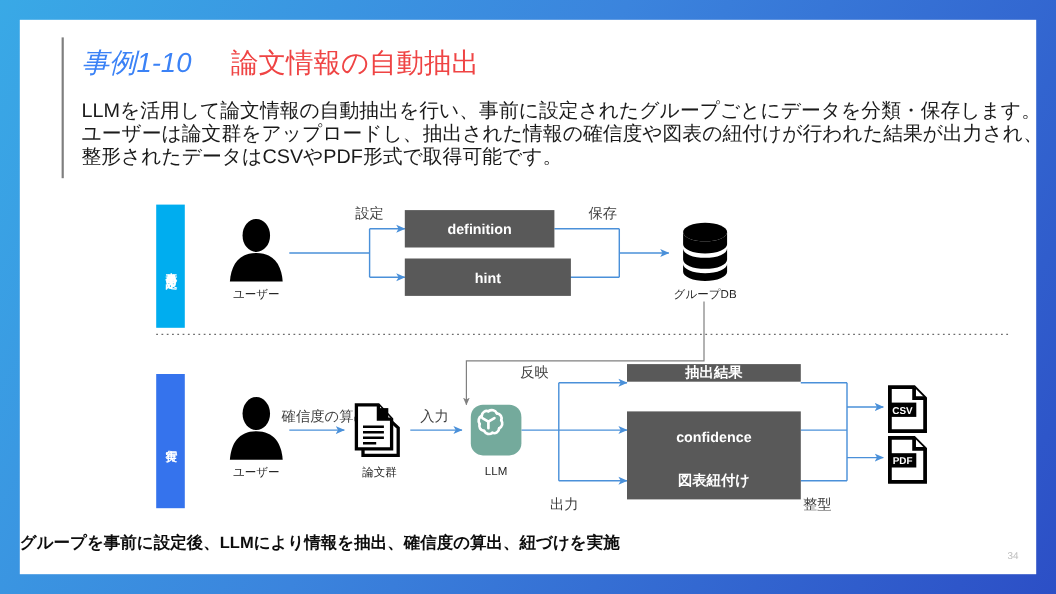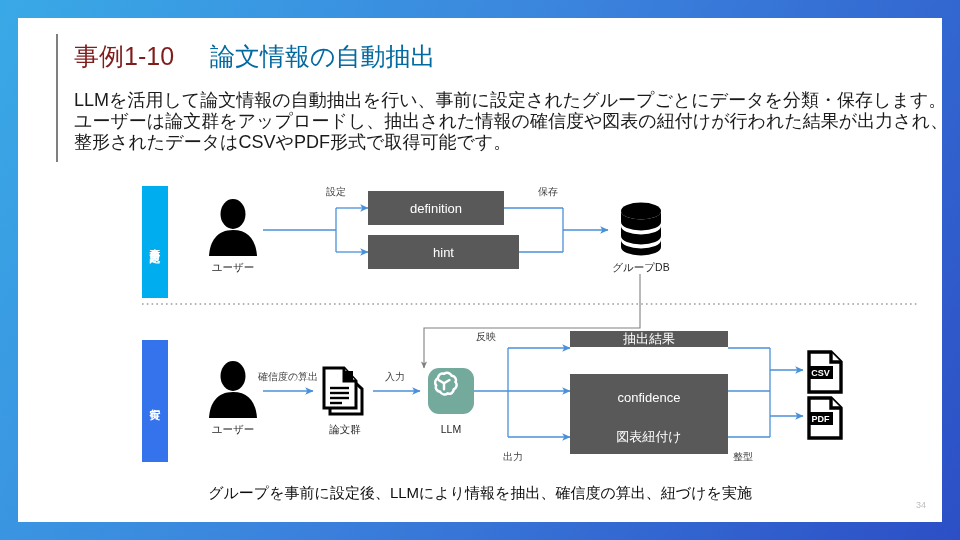--- a/index.html
+++ b/index.html
@@ -16,22 +16,22 @@
 
   
   .head-rule {
     position:absolute; left:38px; top:16px;
     width:2px; height:128px; background:#7f7f7f;
   }
   .title {
     position:absolute; left:56px; top:22px;
     font-size:25px; font-weight:400; white-space:nowrap;
   }
-  .title .t-blue { color:#7f1d1d; }
-  .title .t-dark { color:#0369a1; }
+  .title .t-blue { color:#3b82f6;font-style:italic; }
+  .title .t-dark { color:#ef4444; }
   .lead {
     position:absolute; left:56px; top:72px;
     font-size:18px; line-height:21px; color:#1a1a1a;
     white-space:nowrap;
   }
 
   
   #stage { position:absolute; left:0; top:0; width:924px; height:504px; }
   #stage svg { position:absolute; left:0; top:0; }
 
@@ -44,43 +44,43 @@
   .vbar span {
     writing-mode:vertical-rl; text-orientation:upright;
     line-height:13px;
   }
   .vbar.cyan { background:#00adef; }
   .vbar.blue { background:#3573ed; }
 
   .gbox {
     position:absolute; background:#595959; color:#ffffff;
     display:flex; align-items:center; justify-content:center;
-    font-size:13px; font-weight:400;
+    font-size:13px; font-weight:700;
   }
 
   .cap {
     position:absolute; text-align:center;
     font-size:10.5px; color:#262626; white-space:nowrap;
   }
   .arrlbl {
     position:absolute; text-align:center;
-    font-size:10px; color:#3f3f3f; white-space:nowrap;
+    font-size:13px; color:#3f3f3f; white-space:nowrap;
   }
 
   .icon-wrap { position:absolute; }
 
   .llm-tile {
     position:absolute; width:46px; height:46px;
     background:#74aa9c; border-radius:11px;
     display:flex; align-items:center; justify-content:center;
   }
 
   .footline {
     position:absolute; left:0; top:466px; width:924px;
-    text-align:center; font-size:15px; font-weight:400; color:#0d0d0d;
+    font-size:15px; font-weight:700; color:#0d0d0d;
   }
   .pageno {
     position:absolute; right:16px; top:482px;
     font-size:9px; color:#bdbdbd;
   }
 </style>
 </head>
 <body>
 
 <div id="slide">

